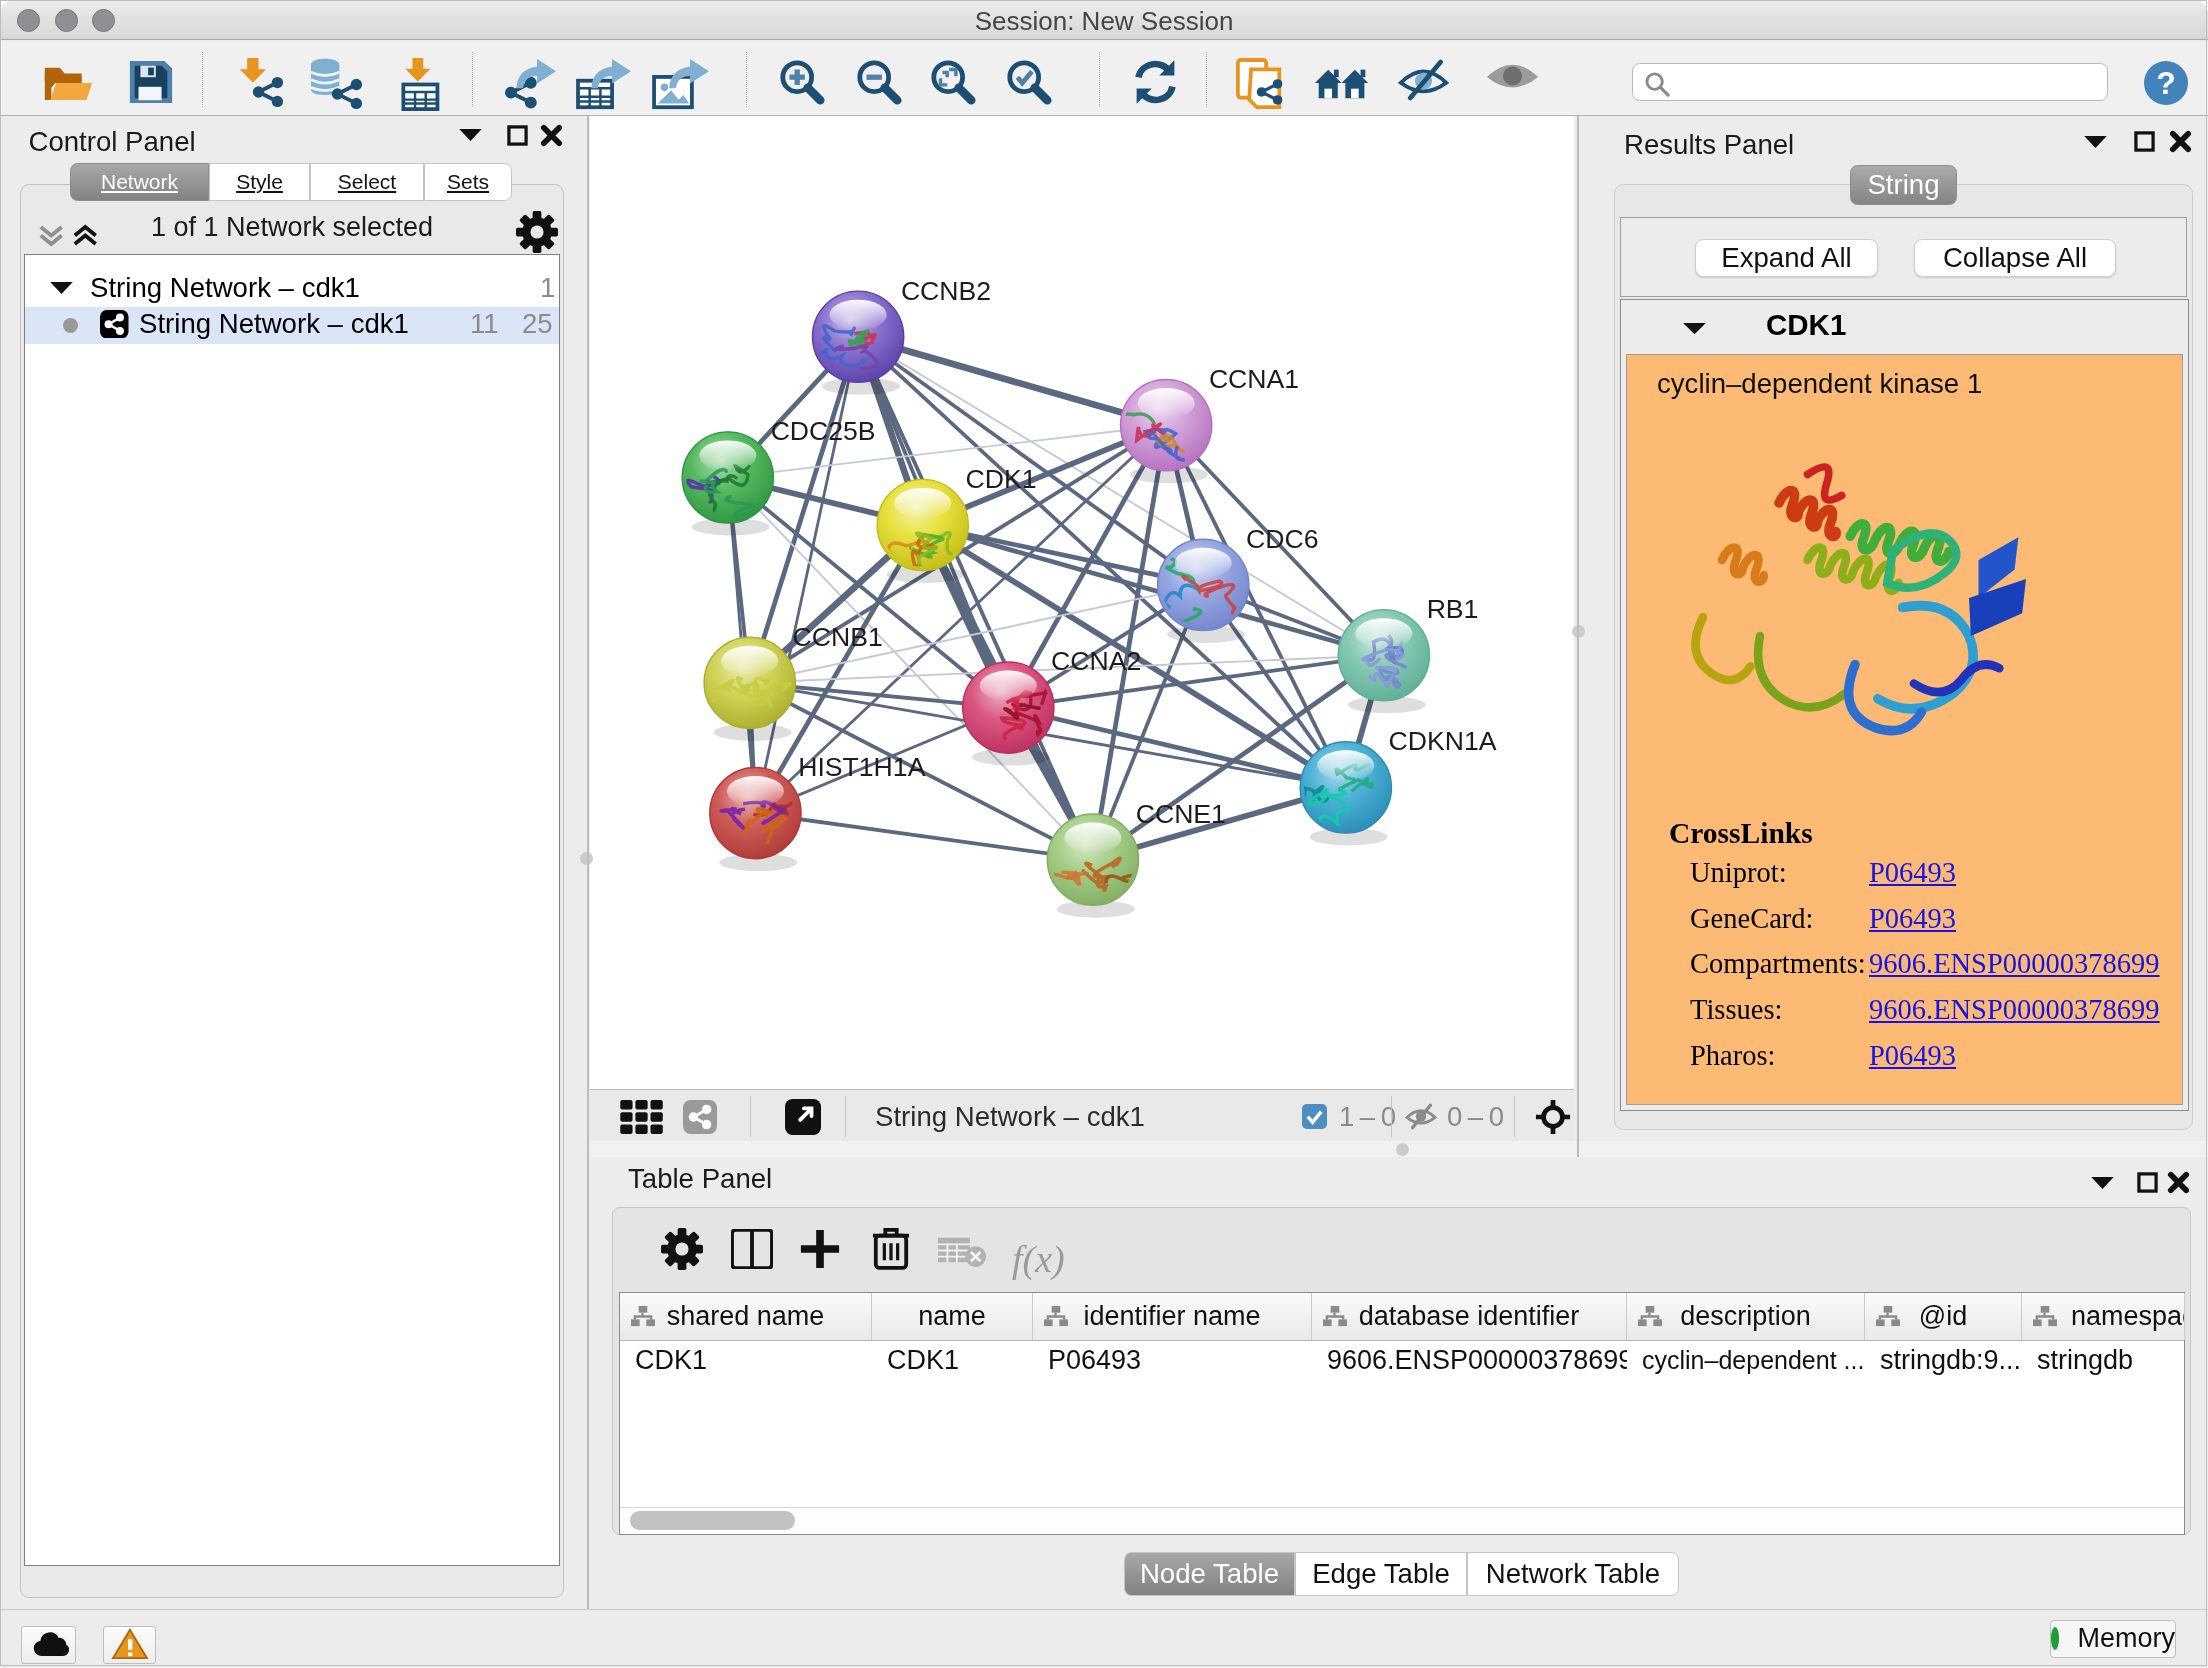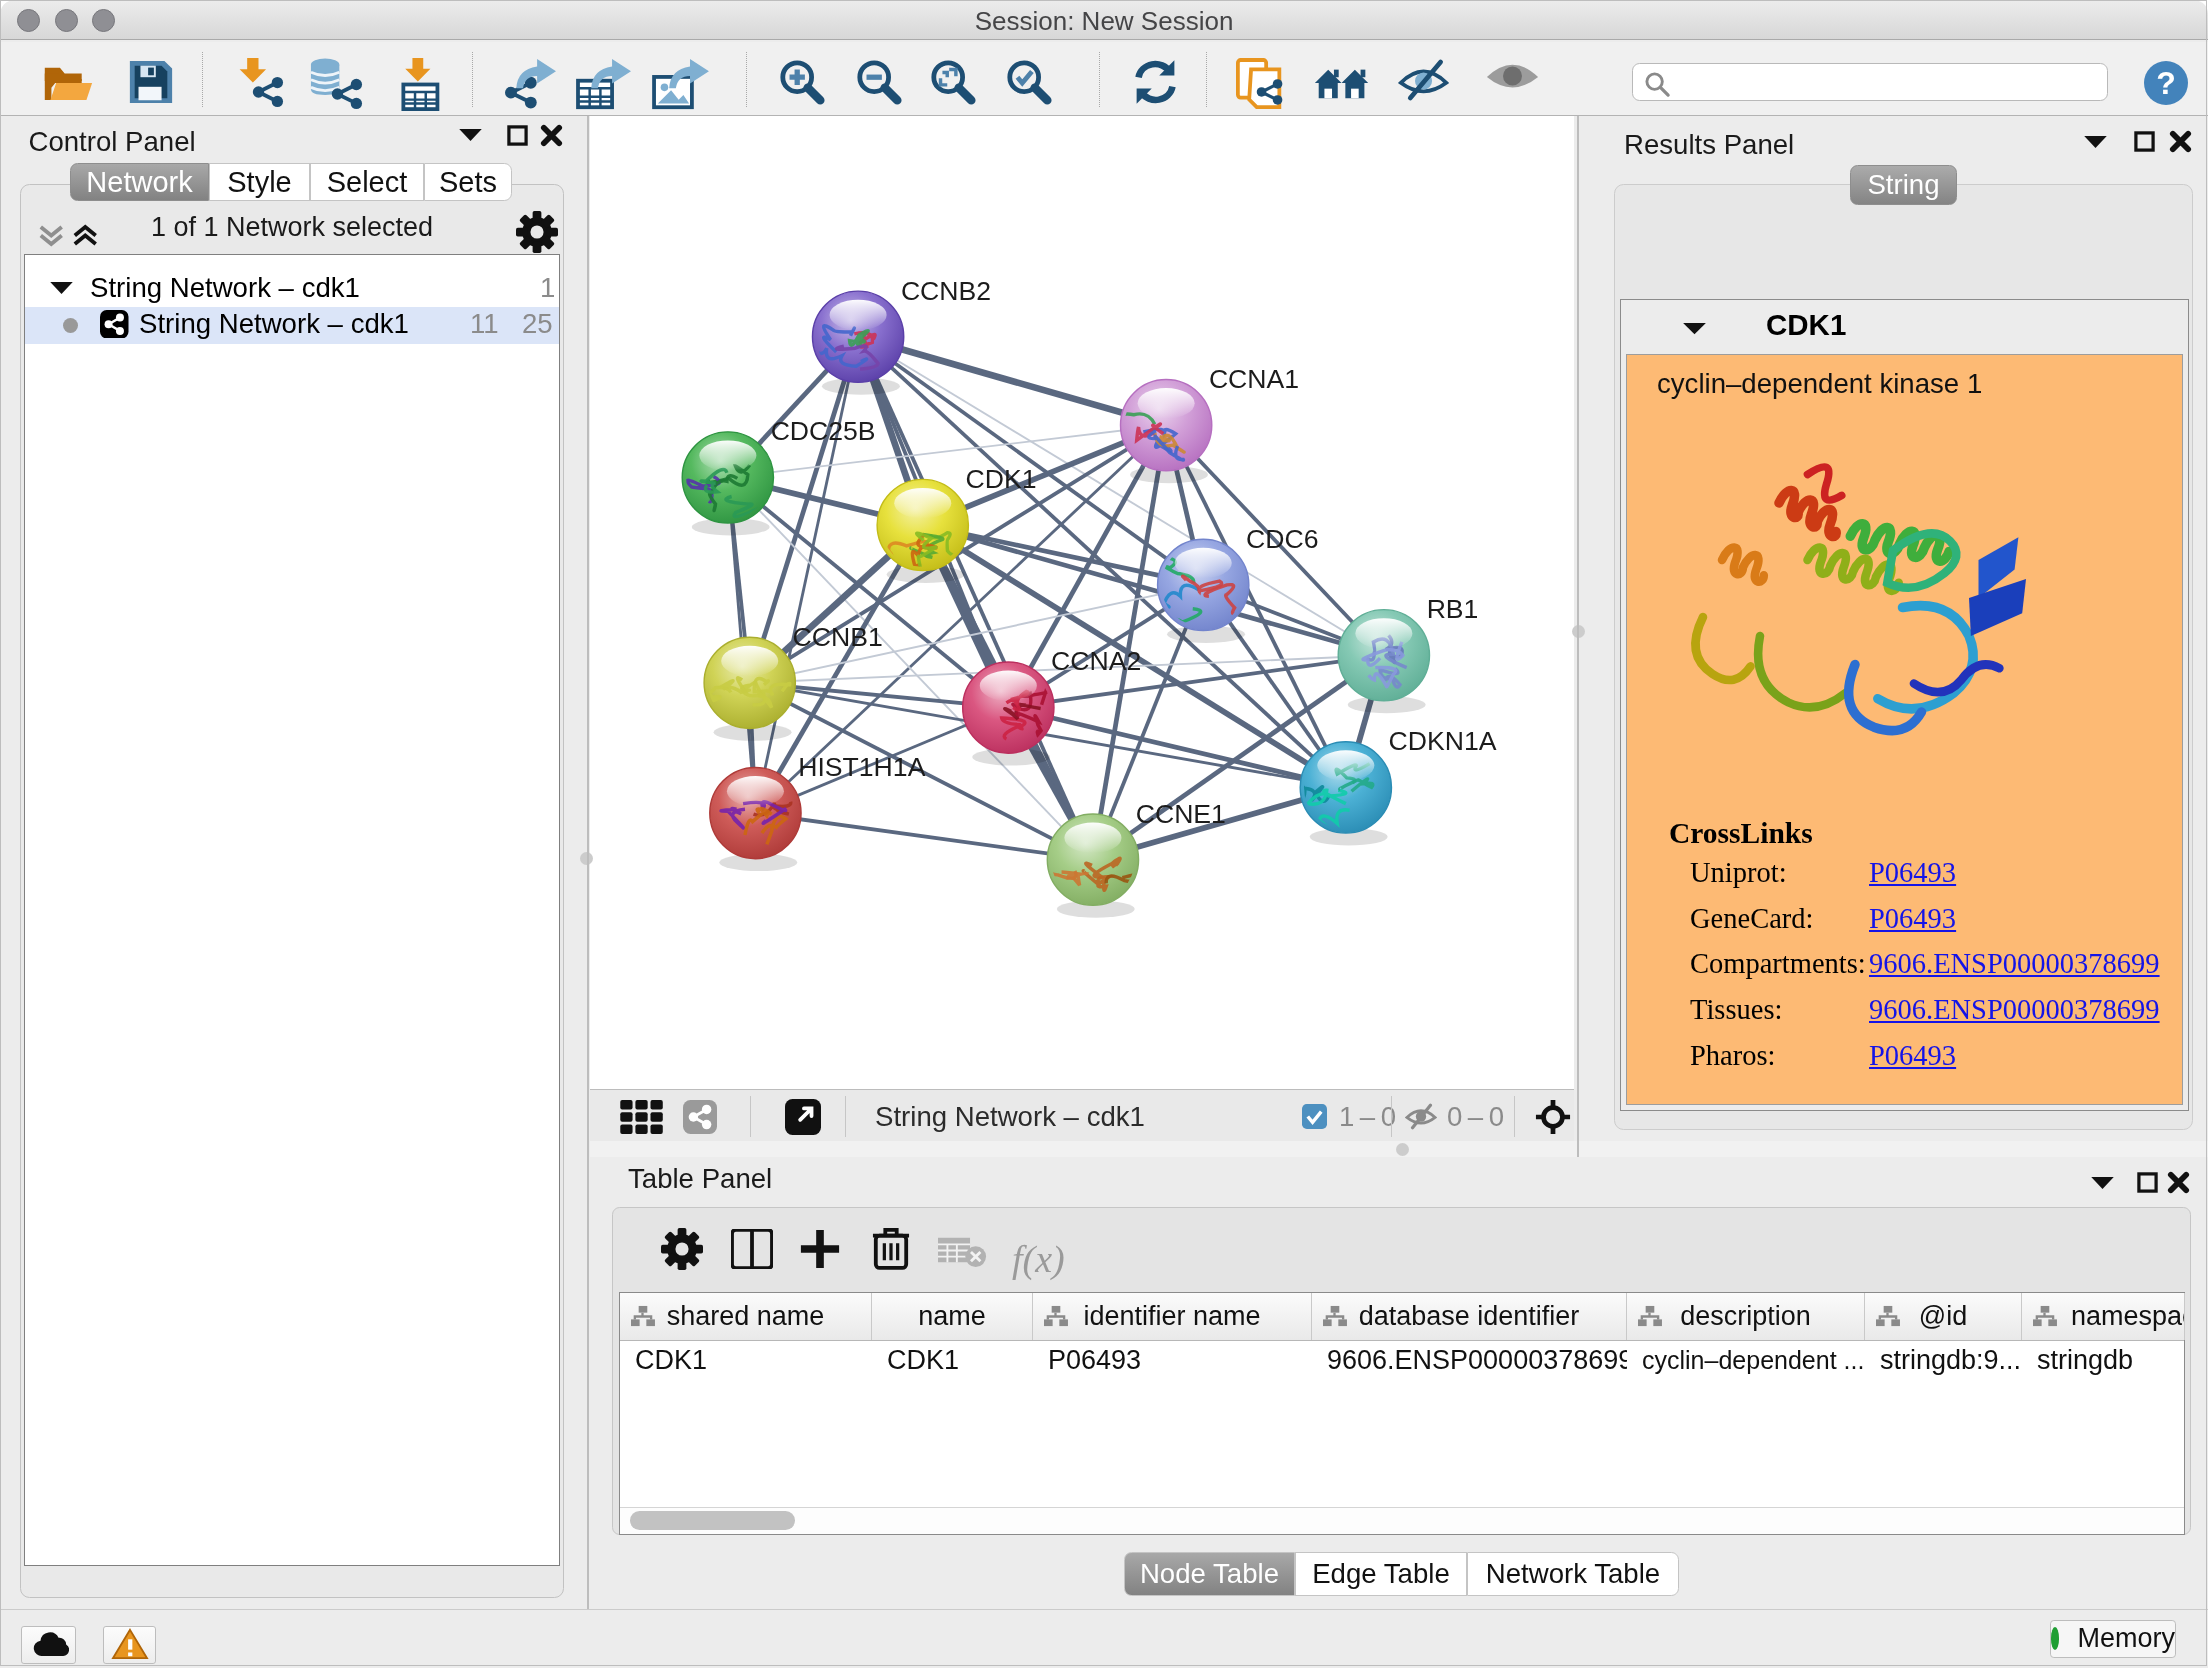--- a/index.html
+++ b/index.html
@@ -28,22 +28,22 @@
   text-align:center; line-height:44px; }
 
 
 .ptitle { font-size:27.6px; color:#1a1a1a; }
 .panelicons { position:absolute; }
 
 
 #cpanel { position:absolute; left:0; top:116px; width:588px; height:1493px; }
 #cp-title { position:absolute; left:28.5px; top:9.5px; }
 #cp-tabs { position:absolute; left:70px; top:47px; height:38px; display:flex; }
-.tab { height:38px; font-size:29px; display:flex; align-items:center; justify-content:center;
-  background:#fff; border:1px solid #c4c4c4; color:#111; }
+.tab { height:38px; font-size:21px; display:flex; align-items:center; justify-content:center;
+  background:#fff; border:1px solid #c4c4c4; color:#111;text-decoration:underline; }
 .tab.first { border-radius:7.6px 0 0 7.6px; }
 .tab.last { border-radius:0 7.6px 7.6px 0; }
 .tab.sel { background:linear-gradient(#a8a8a8,#828282); color:#fff; border-color:#8e8e8e; }
 #cp-inner { position:absolute; left:20px; top:68px; width:544px; height:1414px;
   background:#e9e9e9; border:1.9px solid #c2c2c2; border-radius:9.5px; }
 #cp-head { position:absolute; left:20px; top:83px; width:544px; height:55px; }
 #cp-head .txt { position:absolute; width:100%; text-align:center; top:13.3px; font-size:27px; color:#1a1a1a; }
 #cp-list { position:absolute; left:24px; top:138px; width:536px; height:1312px;
   background:#fff; border:1.9px solid #7f7f7f; }
 .cprow1 { position:absolute; left:0; top:13.3px; width:100%; height:53px; }
@@ -648,20 +648,24 @@
         </svg></span>
       <span style="position:absolute;left:553px;top:15px;line-height:0;"><svg width="21" height="21" viewBox="0 0 22 22" style="">
           <rect x="2" y="2" width="18" height="18" fill="none" stroke="#111" stroke-width="3.4"></rect>
         </svg></span>
       <span style="position:absolute;left:588px;top:14.3px;line-height:0;"><svg width="23" height="23" viewBox="0 0 24 24" style="">
           <path d="M4 4 L20 20 M20 4 L4 20" stroke="#111" stroke-width="6" stroke-linecap="round"></path>
         </svg></span>
     </div>
   <div id="rp-outer"></div>
   <div id="stringtab">String</div>
+  <div id="rp-expand">
+    <div class="rbtn" style="left:74px; width:183px;">Expand All</div>
+    <div class="rbtn" style="left:293px; width:202px;">Collapse All</div>
+  </div>
   <div id="rp-cdk">
     <span style="position:absolute;left:62px;top:22px;line-height:0;"><svg width="23" height="13.3" viewBox="0 0 24 14" style="">
           <path d="M0 1 h24 l-12 12 z" fill="#111"></path>
         </svg></span>
       <span style="position:absolute;left:145px;top:7.6px;font-size:29.5px;font-weight:700;">CDK1</span>
   </div>
   <div id="rp-desc">
     <div style="position:absolute; left:30px; top:13.3px; font-size:27.6px; color:#111;">cyclin–dependent kinase 1</div>
     <svg width="380" height="323" viewBox="0 0 400 340" style="position:absolute;left:38px;top:91px;">
         <path d="M 120 60 c 8 -18 22 -18 14 2 c -6 16 8 16 6 8 c 8 -18 22 -18 14 2 c -6 16 8 16 6 8 c 8 -18 22 -18 14 2 c -6 16 8 16 6 8 " fill="none" stroke="#cc3b14" stroke-width="10" stroke-linecap="round"></path>

